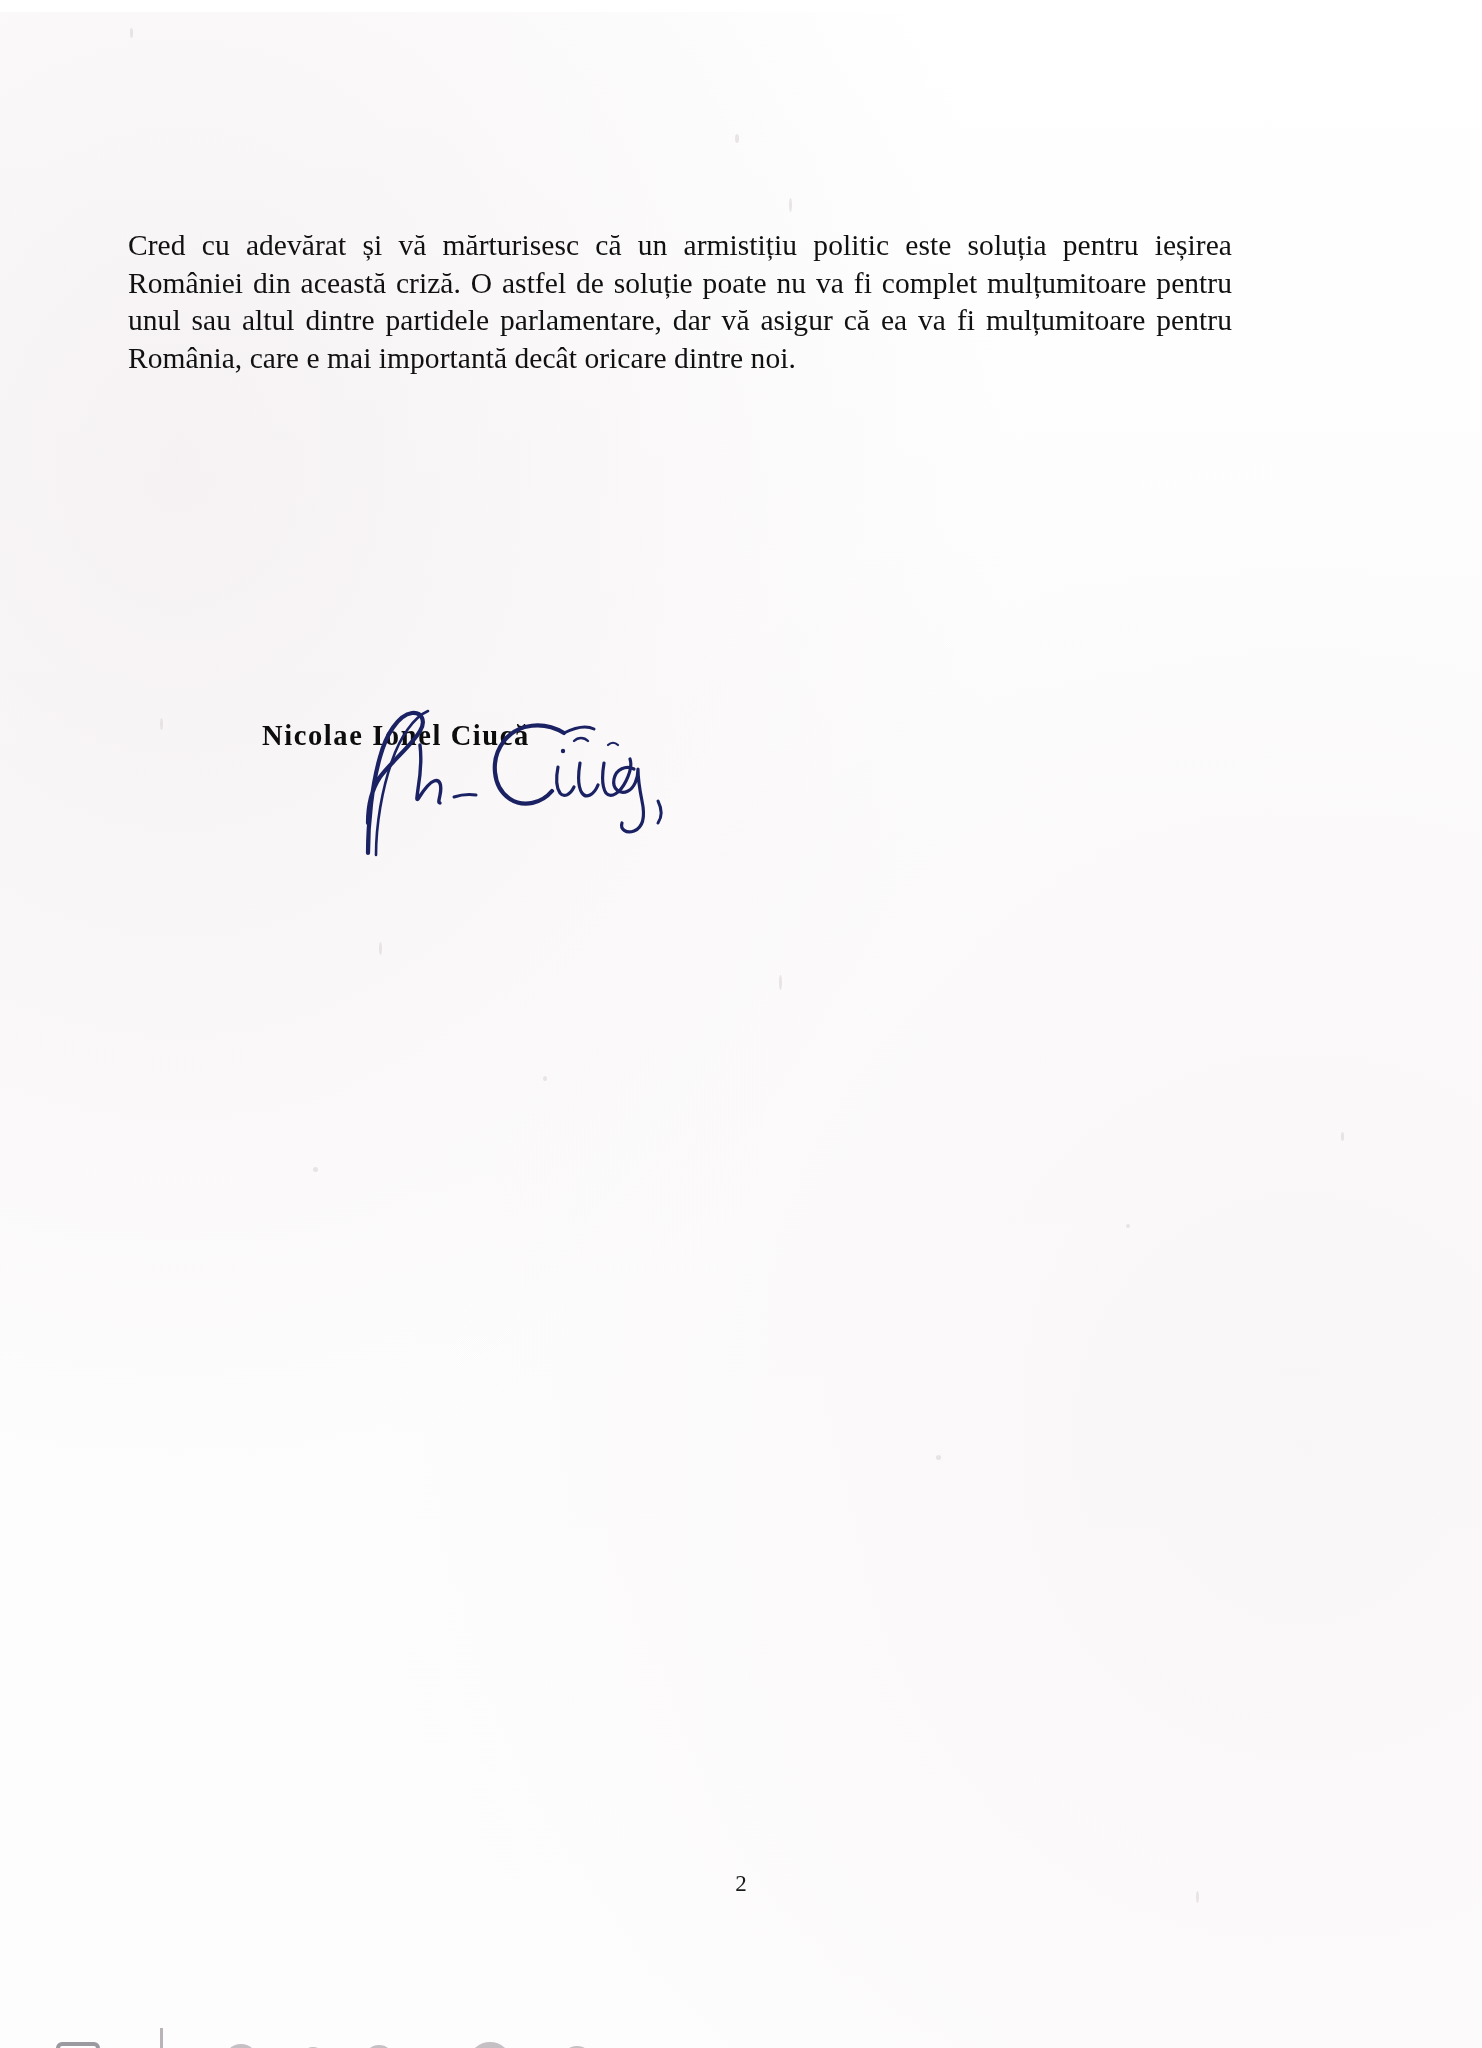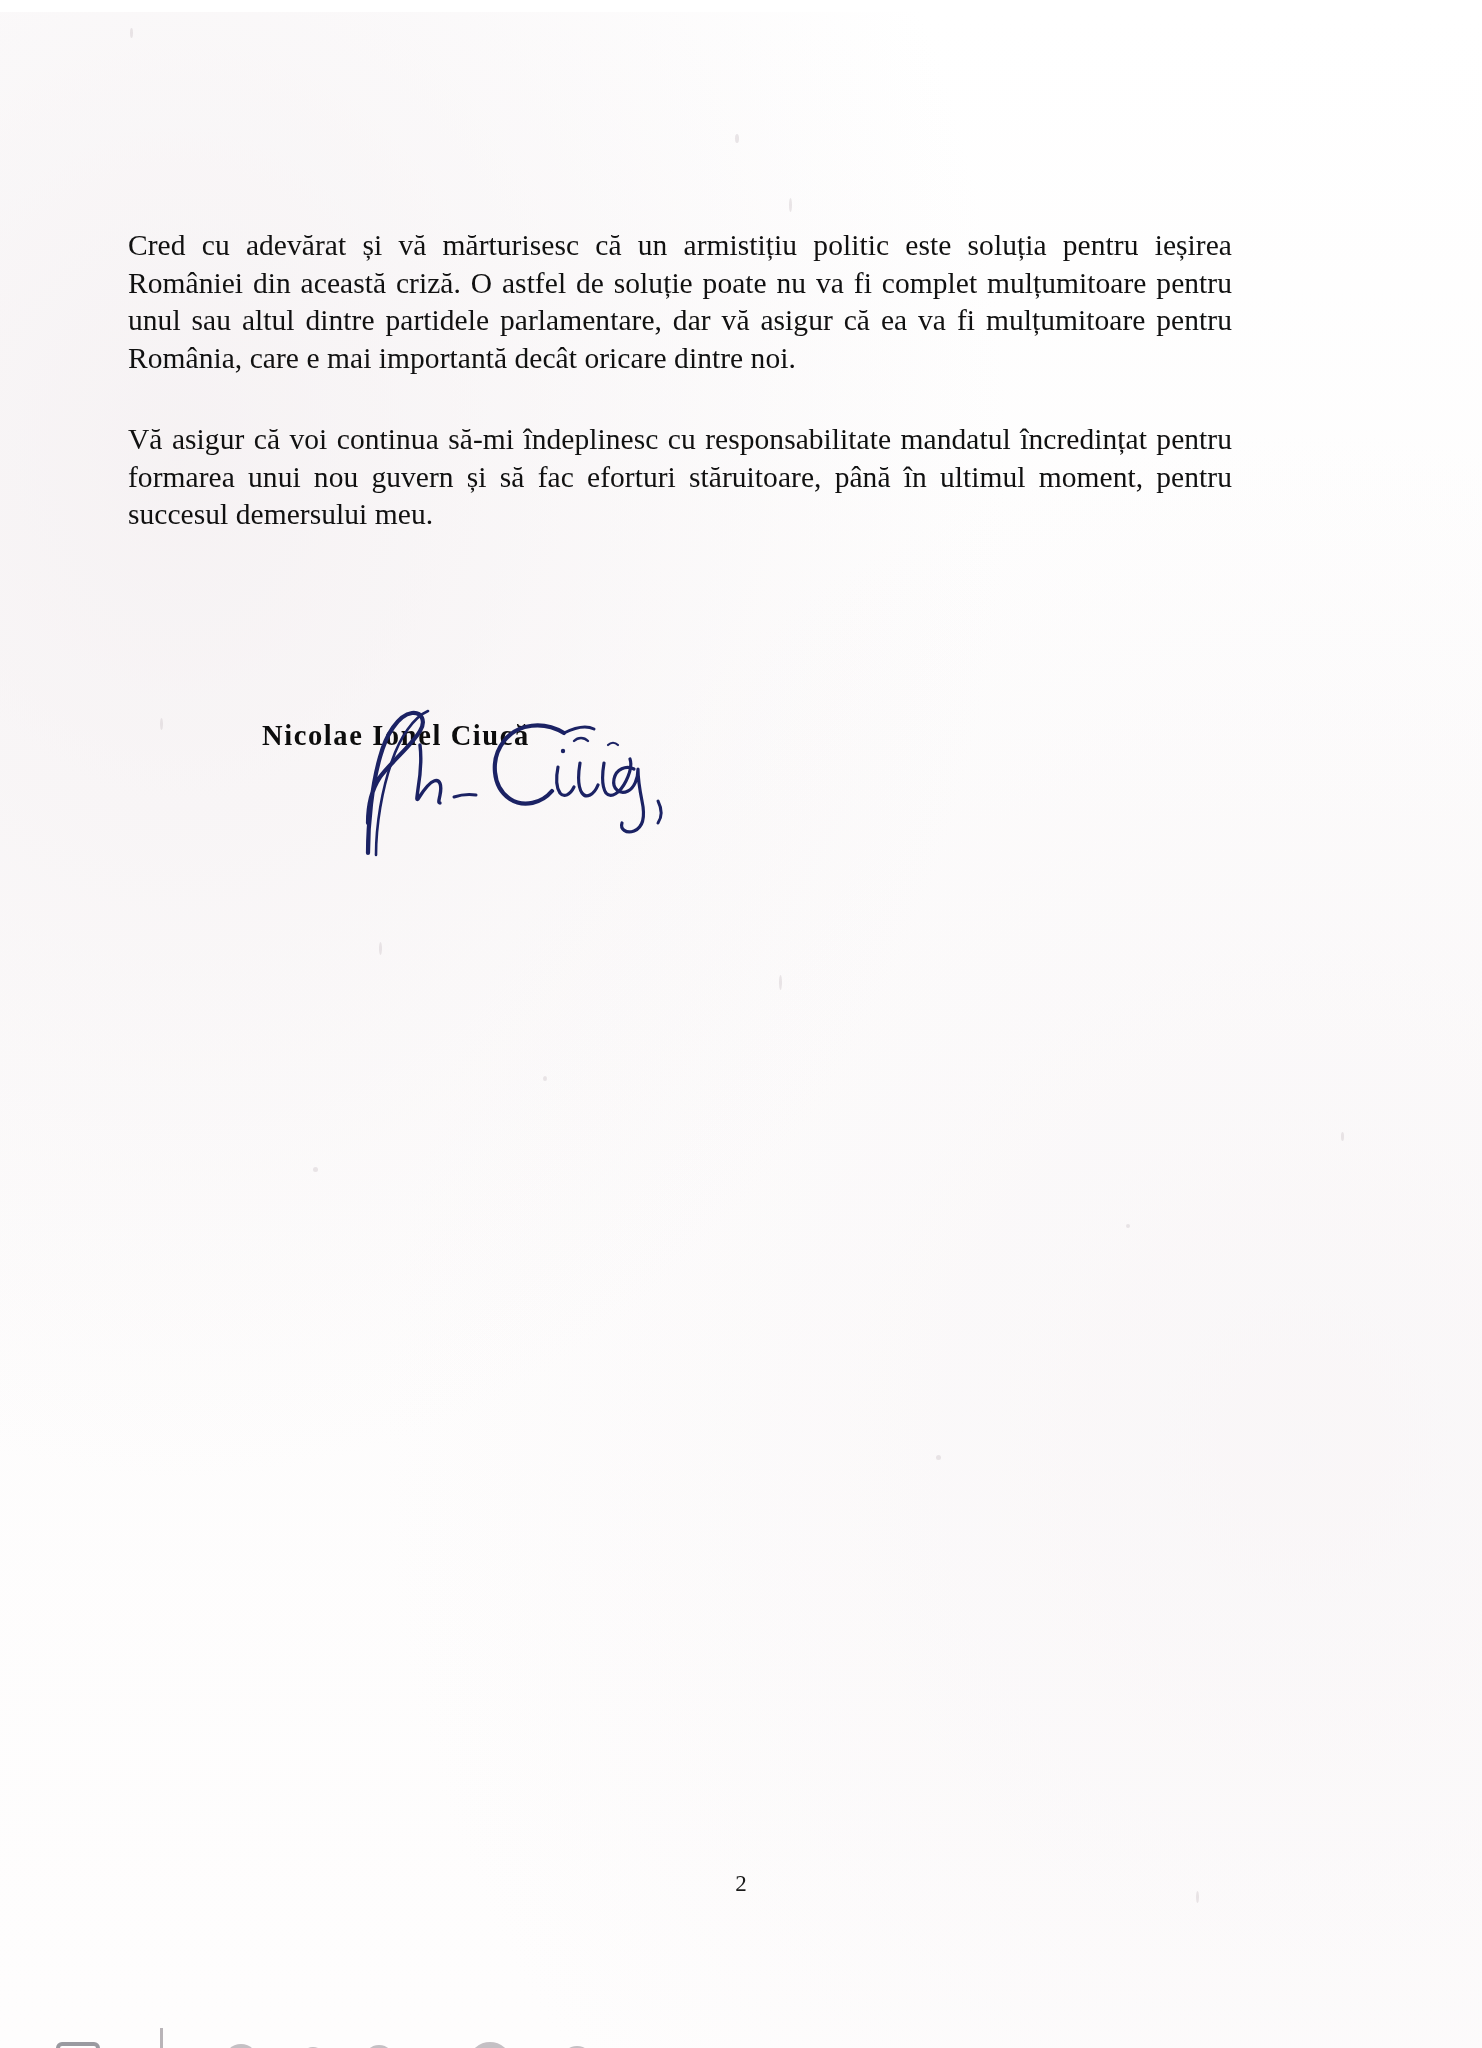--- a/index.html
+++ b/index.html
@@ -163,21 +163,20 @@
   <div class="speck" style="left:543px; top:1064px; width:4px; height:5px;"></div>
   <div class="speck" style="left:313px; top:1155px; width:5px; height:5px;"></div>
   <div class="speck" style="left:1126px; top:1212px; width:4px; height:4px;"></div>
   <div class="speck" style="left:936px; top:1443px; width:5px; height:5px;"></div>
   <div class="speck" style="left:1196px; top:1879px; width:3px; height:12px;"></div>
   <div class="speck" style="left:130px; top:16px; width:3px; height:10px;"></div>
   <div class="speck" style="left:1341px; top:1120px; width:3px; height:9px;"></div>
 
   <div class="body-block">
     <p class="para">Cred cu adevărat și vă mărturisesc că un armistițiu politic este soluția pentru ieșirea României din această criză. O astfel de soluție poate nu va fi complet mulțumitoare pentru unul sau altul dintre partidele parlamentare, dar vă asigur că ea va fi mulțumitoare pentru România, care e mai importantă decât oricare dintre noi.</p>
-    <p class="para">Vă asigur că voi continua să-mi îndeplinesc cu responsabilitate mandatul încredințat pentru formarea unui nou guvern și să fac eforturi stăruitoare, până în ultimul moment, pentru succesul demersului meu.</p>
 
     <div class="signature-block">
       <div class="signer-name">Nicolae  Ionel  Ciucă</div>
 
       <svg class="signature-ink" viewBox="0 0 330 160" aria-hidden="true">
         <g fill="none" stroke="#1b2264" stroke-linecap="round" stroke-linejoin="round">
 
           <path d="M10 148 C10 118, 14 80, 22 52 C28 30, 40 10, 54 8 C64 7, 68 16, 62 26 C54 40, 34 56, 22 72 C14 84, 10 100, 10 118" stroke-width="4.2"></path>
           <path d="M18 150 C18 120, 24 84, 34 56 C42 32, 56 12, 70 6" stroke-width="2.6"></path>
 

